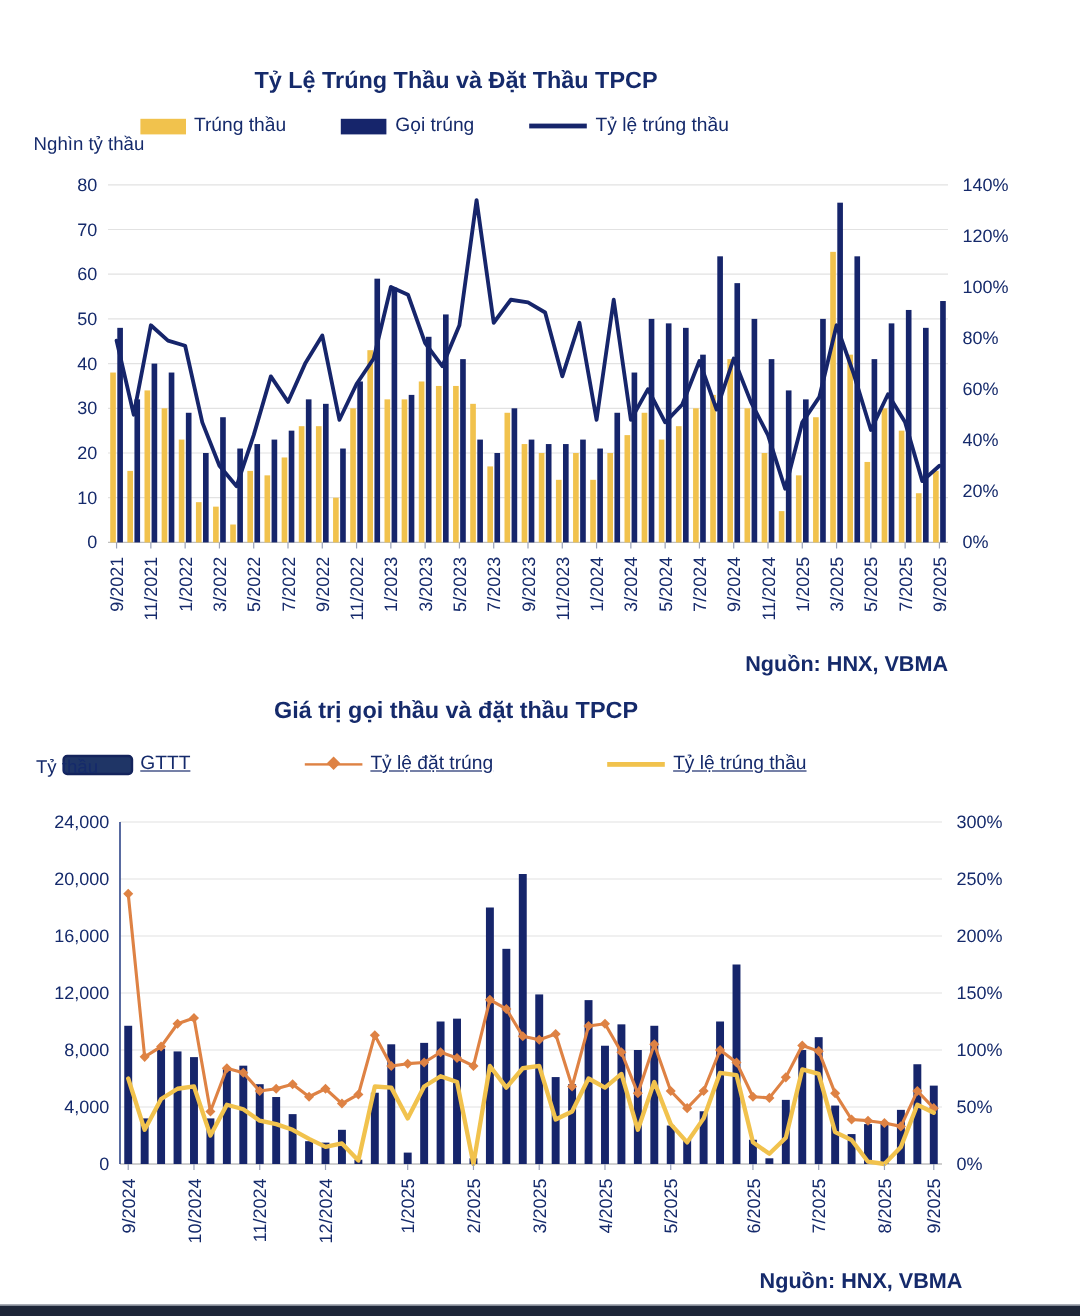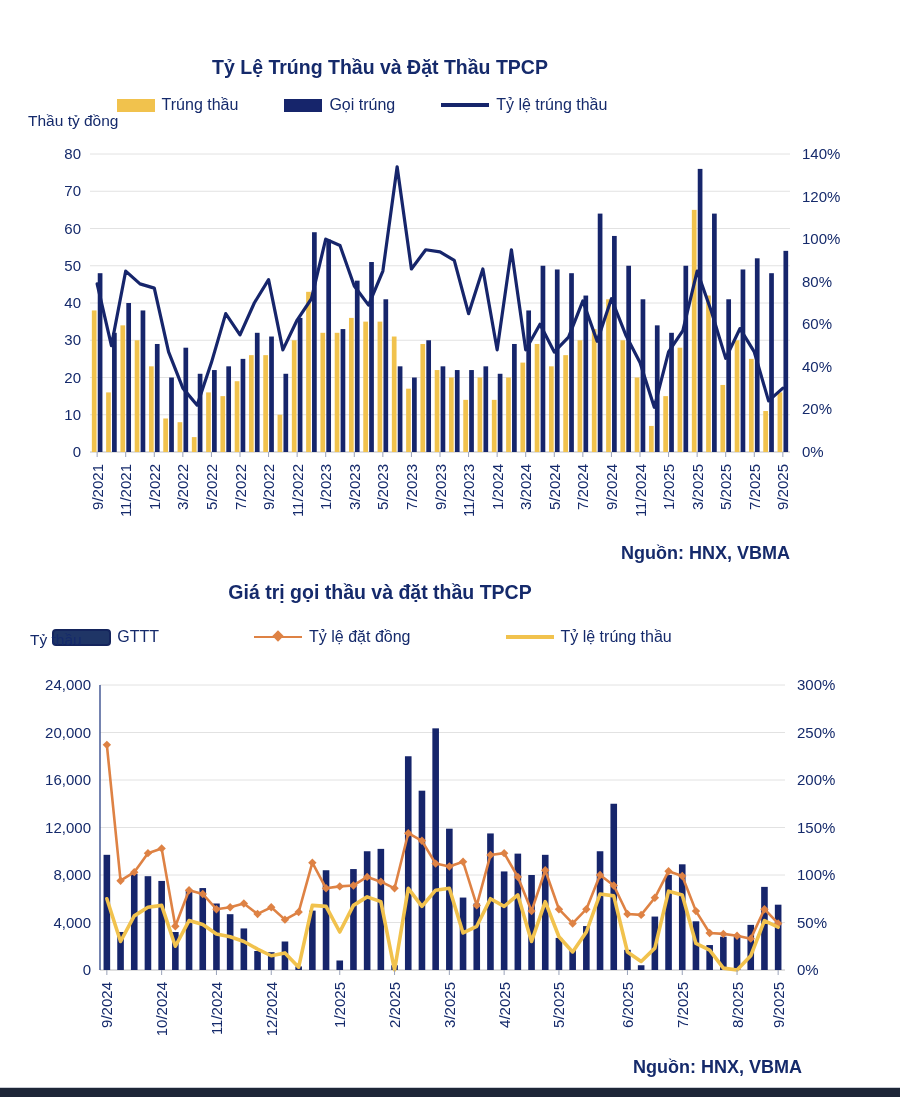--- a/index.html
+++ b/index.html
@@ -31,21 +31,21 @@
     </div>
     <div class="legend-item">
       <span class="sw-bar" style="background: rgb(22, 37, 107);"></span>
       <span>Gọi trúng</span>
     </div>
     <div class="legend-item">
       <span class="sw-line" style="background: rgb(22, 37, 107);"></span>
       <span>Tỷ lệ trúng thầu</span>
     </div>
   </div>
-<div class="abs unit-label" style="top:112px;left:28px;">Thầu tỷ đồng</div>
+<div class="abs unit-label" style="top:112px;left:28px;">Nghìn tỷ thầu</div>
 <svg class="abs" style="top:140px;left:0;" width="900" height="402" id="svg1">
     <line x1="90" y1="312" x2="790" y2="312" stroke="#BFBFBF" stroke-width="1.2"></line>
     <text x="81" y="317" text-anchor="end" font-size="15" fill="#152a6b" font-weight="500">0</text>
     <line x1="90" y1="274.75" x2="790" y2="274.75" stroke="#E2E2E2" stroke-width="1"></line>
     <text x="81" y="279.75" text-anchor="end" font-size="15" fill="#152a6b" font-weight="500">10</text>
     <line x1="90" y1="237.5" x2="790" y2="237.5" stroke="#E2E2E2" stroke-width="1"></line>
     <text x="81" y="242.5" text-anchor="end" font-size="15" fill="#152a6b" font-weight="500">20</text>
     <line x1="90" y1="200.25" x2="790" y2="200.25" stroke="#E2E2E2" stroke-width="1"></line>
     <text x="81" y="205.25" text-anchor="end" font-size="15" fill="#152a6b" font-weight="500">30</text>
     <line x1="90" y1="163" x2="790" y2="163" stroke="#E2E2E2" stroke-width="1"></line>
@@ -216,28 +216,28 @@
     <line x1="725.7142857142858" y1="312" x2="725.7142857142858" y2="317" stroke="#9AA2B8" stroke-width="1"></line>
     <text x="731.2142857142858" y="324" text-anchor="end" font-size="15" font-weight="500" fill="#152a6b" transform="rotate(-90 731.2142857142858 324)">5/2025</text>
     <line x1="754.2857142857143" y1="312" x2="754.2857142857143" y2="317" stroke="#9AA2B8" stroke-width="1"></line>
     <text x="759.7857142857143" y="324" text-anchor="end" font-size="15" font-weight="500" fill="#152a6b" transform="rotate(-90 759.7857142857143 324)">7/2025</text>
     <line x1="782.8571428571429" y1="312" x2="782.8571428571429" y2="317" stroke="#9AA2B8" stroke-width="1"></line>
     <text x="788.3571428571429" y="324" text-anchor="end" font-size="15" font-weight="500" fill="#152a6b" transform="rotate(-90 788.3571428571429 324)">9/2025</text>
   </svg>
 <div class="abs source" style="top:543px;right:110px;">Nguồn: HNX, VBMA</div>
 
 <div class="abs chart-title" style="top:581px;left:0;">Giá trị gọi thầu và đặt thầu TPCP</div>
-<div class="abs legend-row" style="top:628px;left:0;gap:95px;" id="legend2">
+<div class="abs legend-row" style="top:628px;left:0;gap:95px;text-decoration:underline;" id="legend2">
     <div class="legend-item">
       <span class="sw-gttt"></span>
       <span>GTTT</span>
     </div>
     <div class="legend-item">
       <span class="sw-orange"></span>
-      <span>Tỷ lệ đặt đồng</span>
+      <span>Tỷ lệ đặt trúng</span>
     </div>
     <div class="legend-item">
       <span class="sw-yellow" style="background: rgb(241, 194, 77);"></span>
       <span>Tỷ lệ trúng thầu</span>
     </div>
   </div>
 <div class="abs unit-label" style="top:631px;left:30px;">Tỷ thầu</div>
 <svg class="abs" style="top:675px;left:0;" width="900" height="382" id="svg2">
     <line x1="100" y1="295" x2="785" y2="295" stroke="#BFBFBF" stroke-width="1.2"></line>
     <text x="91" y="300" text-anchor="end" font-size="15" fill="#152a6b" font-weight="500">0</text>

